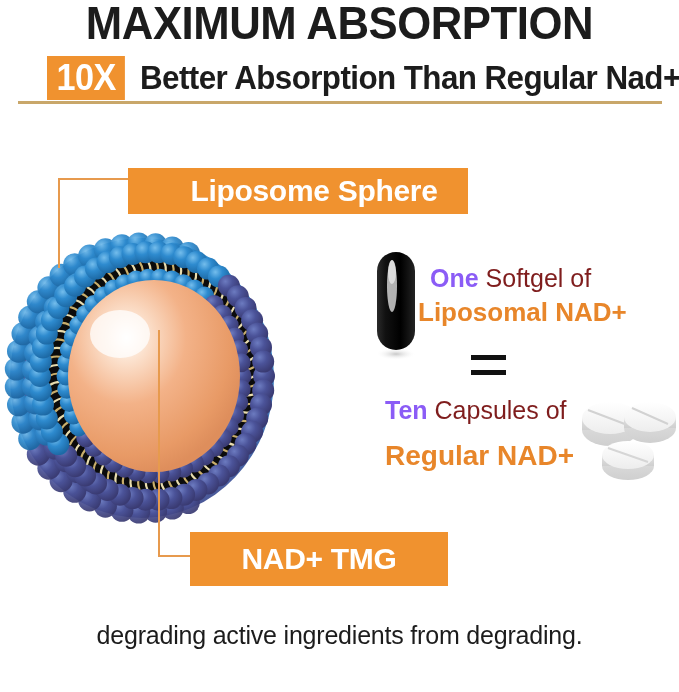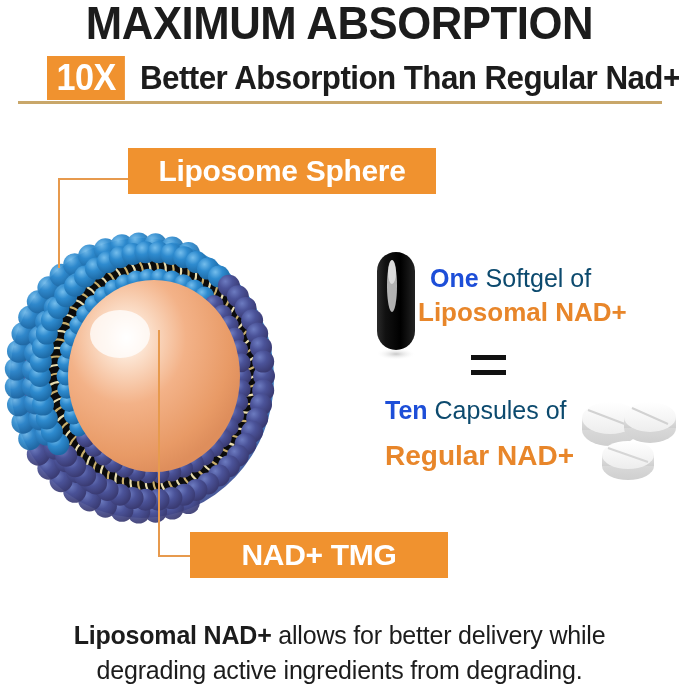--- a/index.html
+++ b/index.html
@@ -83,30 +83,31 @@
     background: #F0922F;
     color: #ffffff;
     font-weight: bold;
     display: flex;
     align-items: center;
     justify-content: center;
     letter-spacing: -0.3px;
   }
   #callout-liposome {
     left: 128px;
-    top: 148px;
+    top: 168px;
     width: 308px;
     height: 46px;
     font-size: 30px;
+    padding-left: 32px;
   }
   #callout-nad {
     left: 190px;
     top: 532px;
     width: 258px;
-    height: 46px;
+    height: 54px;
     font-size: 30px;
   }
 
   
   .leader {
     position: absolute;
     background: #E79A4D;
   }
 
   
@@ -119,25 +120,25 @@
   }
 
   
   .cmp-line {
     position: absolute;
     font-size: 25px;
     white-space: nowrap;
     line-height: 32px;
   }
   .cmp-line .accent {
-    color: #1d4ed8;
+    color: #8b5cf6;
     font-weight: bold;
   }
   .cmp-line .plain {
-    color: #0c4a6e;
+    color: #7f1d1d;
     font-weight: normal;
   }
   .cmp-line .accent-strong {
     color: #E8862A;
     font-weight: bold;
   }
   #cmp-one-l1   { left: 430px; top: 262px; }
   #cmp-one-l2   { left: 418px; top: 296px; font-size: 26px; }
   #cmp-ten-l1   { left: 385px; top: 394px; }
   #cmp-ten-l2   { left: 385px; top: 440px; font-size: 28px; }
@@ -662,15 +663,14 @@
 
   <g>
     <ellipse cx="50" cy="70" rx="26" ry="14" fill="url(#tabSide)"></ellipse>
     <rect x="24" y="59" width="52" height="11" fill="url(#tabSide)"></rect>
     <ellipse cx="50" cy="59" rx="26" ry="14" fill="url(#tabTop)"></ellipse>
     <path d="M30,52 L70,66" stroke="#d6d6d6" stroke-width="2" fill="none"></path>
   </g>
 </svg>
 
 <div class="footer">
-  <div><b>Liposomal NAD+</b><span> allows for better delivery while</span></div>
   <div>degrading active ingredients from degrading.</div>
 </div>
 
 </body></html>

